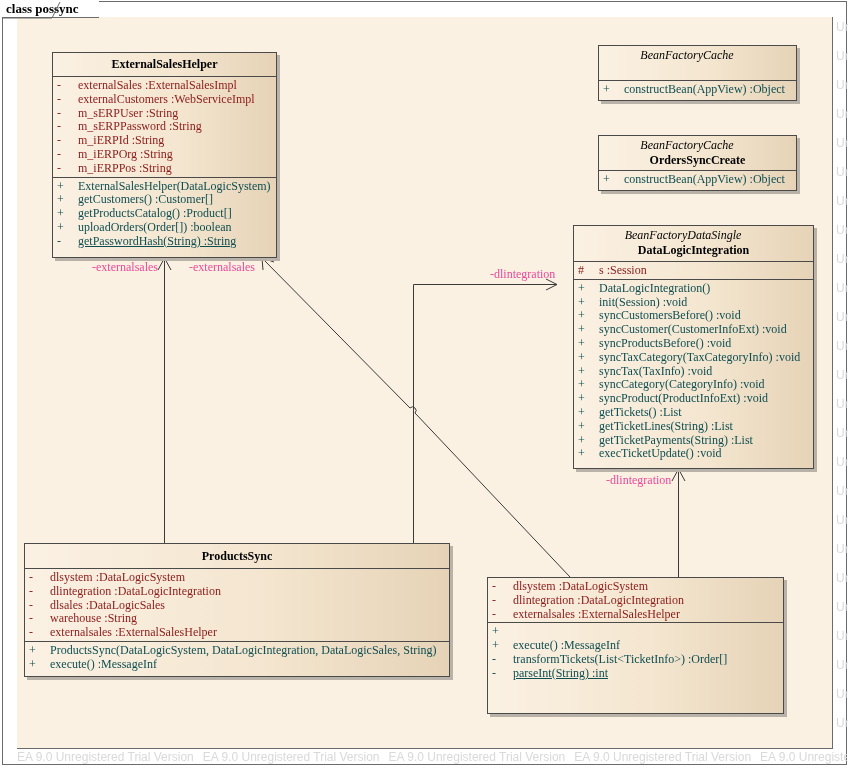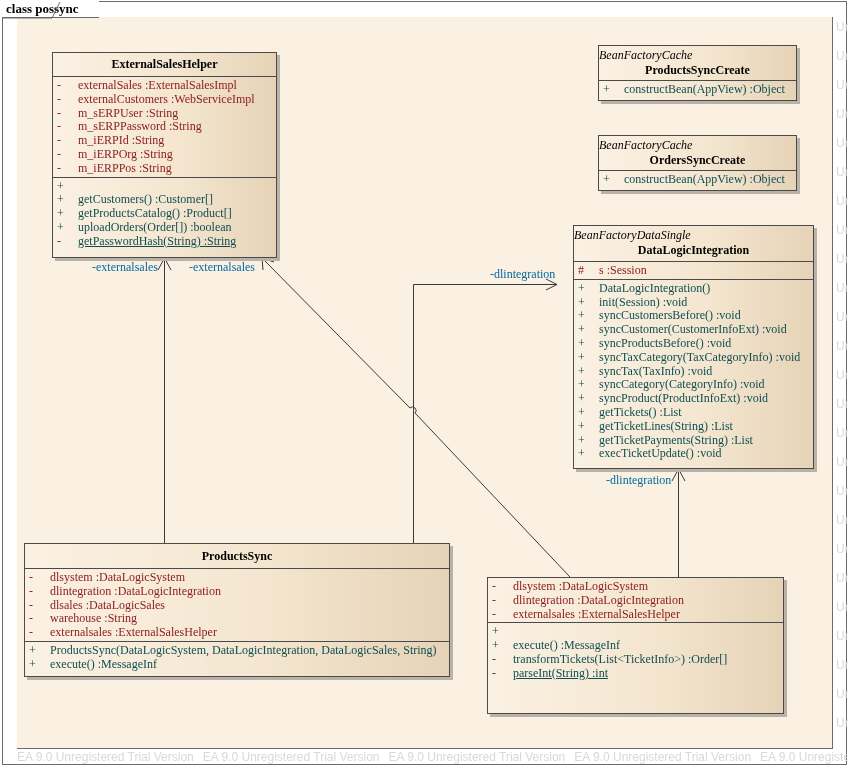--- a/index.html
+++ b/index.html
@@ -38,32 +38,32 @@
 
   svg.connectors { position: absolute; left: 0; top: 0; width: 851px; height: 768px; }
 
   .cls {
     position: absolute; border: 1px solid #4a4a4a; box-sizing: border-box;
     background: linear-gradient(to right, #fbf1e3 0%, #f4e6d0 55%, #e6d3b7 100%);
     box-shadow: 3px 3px 0 #b9b2a8;
     font-size: 12px;
   }
   .cls .hdr { border-bottom: 1px solid #4a4a4a; text-align: center; position: relative; }
-  .cls .stereo { text-align: left; font-style: italic; padding-right: 21px; line-height: 14px; }
+  .cls .stereo { text-align: center; font-style: italic; padding-right: 21px; line-height: 14px; }
   .cls .name { font-weight: bold; line-height: 16px; text-align: center; }
   .cls .sec { padding: 2px 0 1px 0; }
   .cls .sec + .sec { border-top: 1px solid #4a4a4a; }
   .row { display: flex; line-height: 13.8px; white-space: nowrap; }
   .row .vis { width: 25px; padding-left: 4px; box-sizing: border-box; }
   .attr { color: #8b1a1a; }
   .meth { color: #0e4e52; }
   .static { text-decoration: underline; }
 
   .lbl {
-    position: absolute; font-size: 12px; color: #0369a1; white-space: nowrap; line-height: 13px;
+    position: absolute; font-size: 12px; color: #ec4899; white-space: nowrap; line-height: 13px;
   }
 </style>
 </head>
 <body>
 
 <div class="frame"></div>
 <div class="pane"></div>
 <div class="frame-tab">class possync</div>
 <svg class="connectors">
 
@@ -117,20 +117,21 @@
         <span class="txt">m_iERPOrg  :String</span>
       </div>
       <div class="row attr">
         <span class="vis">-</span>
         <span class="txt">m_iERPPos  :String</span>
       </div>
     </div>
   <div class="sec" id="esh-meths">
       <div class="row meth">
         <span class="vis">+</span>
+        <span class="txt">ExternalSalesHelper(DataLogicSystem)</span>
       </div>
       <div class="row meth">
         <span class="vis">+</span>
         <span class="txt">getCustomers()  :Customer[]</span>
       </div>
       <div class="row meth">
         <span class="vis">+</span>
         <span class="txt">getProductsCatalog()  :Product[]</span>
       </div>
       <div class="row meth">
@@ -140,21 +141,20 @@
       <div class="row meth">
         <span class="vis">-</span>
         <span class="txt static">getPasswordHash(String)  :String</span>
       </div>
     </div>
 </div>
 
 <div class="cls" style="left:598px; top:45px; width:199px; height:56px;">
   <div class="hdr" style="height:34px;">
     <div class="stereo" style="padding-top:2px;">BeanFactoryCache</div>
-    <div class="name">ProductsSyncCreate</div>
   </div>
   <div class="sec" id="psc-meths">
       <div class="row meth">
         <span class="vis">+</span>
         <span class="txt">constructBean(AppView)  :Object</span>
       </div>
     </div>
 </div>
 
 <div class="cls" style="left:598px; top:135px; width:199px; height:56px;">

